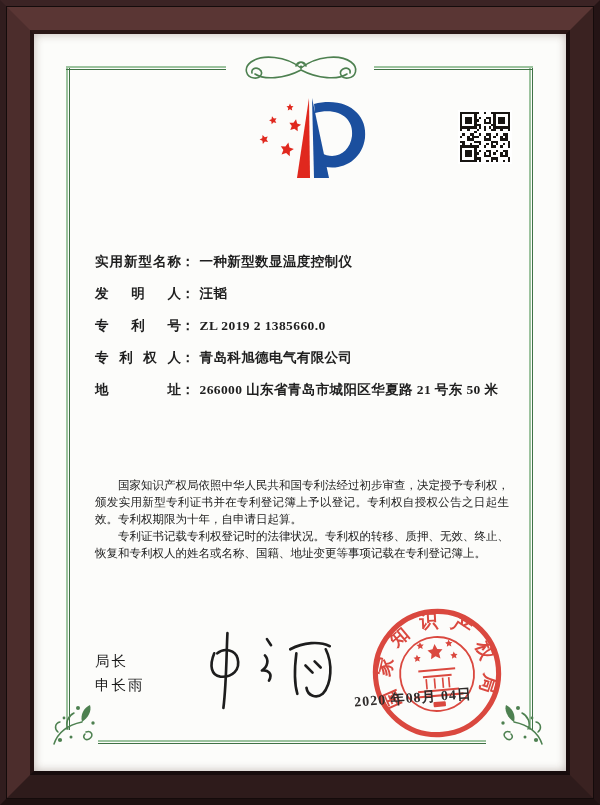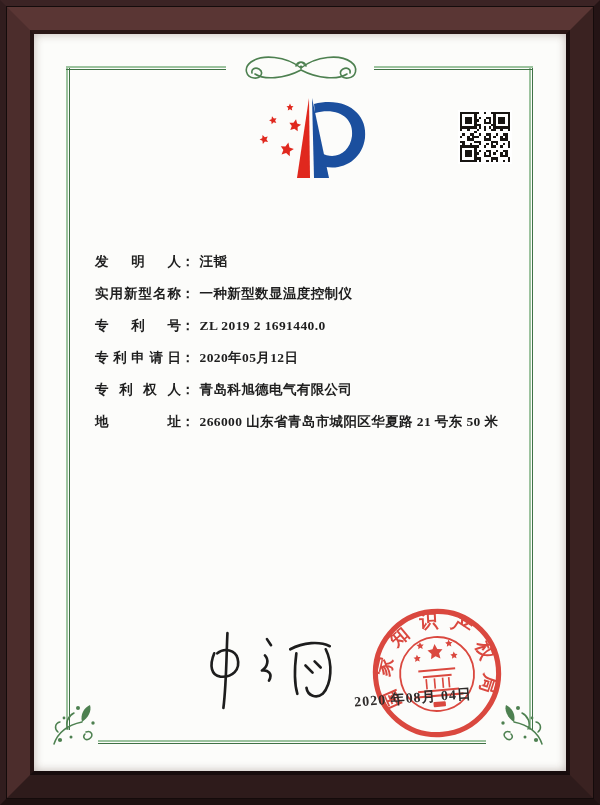--- a/index.html
+++ b/index.html
@@ -576,40 +576,45 @@
         <i style="grid-area:21/17;background:#fff"></i>
         <i style="grid-area:21/18;background:#fff"></i>
         <i style="grid-area:21/19"></i>
         <i style="grid-area:21/20;background:#fff"></i>
         <i style="grid-area:21/21"></i>
       </div>
 
 
     <div class="rows">
       <div class="row">
+        <span class="lbl">实用新型名称</span><span class="colon">：</span><span class="val">一种新型数显温度控制仪</span>
+      </div>
+      <div class="row">
         <span class="lbl">发明人</span><span class="colon">：</span><span class="val">汪韬</span>
       </div>
       <div class="row">
-        <span class="lbl">实用新型名称</span><span class="colon">：</span><span class="val">一种新型数显温度控制仪</span>
-      </div>
-      <div class="row">
-        <span class="lbl">专利号</span><span class="colon">：</span><span class="val">ZL 2019 2 1691440.0</span>
-      </div>
-      <div class="row">
-        <span class="lbl">专利申请日</span><span class="colon">：</span><span class="val">2020年05月12日</span>
+        <span class="lbl">专利号</span><span class="colon">：</span><span class="val">ZL 2019 2 1385660.0</span>
       </div>
       <div class="row">
         <span class="lbl">专利权人</span><span class="colon">：</span><span class="val">青岛科旭德电气有限公司</span>
       </div>
       <div class="row">
         <span class="lbl">地址</span><span class="colon">：</span><span class="val">266000 山东省青岛市城阳区华夏路 21 号东 50 米</span>
       </div>
     </div>
 
-
+    <div class="paras">
+      <p>国家知识产权局依照中华人民共和国专利法经过初步审查，决定授予专利权，颁发实用新型专利证书并在专利登记簿上予以登记。专利权自授权公告之日起生效。专利权期限为十年，自申请日起算。</p>
+      <p>专利证书记载专利权登记时的法律状况。专利权的转移、质押、无效、终止、恢复和专利权人的姓名或名称、国籍、地址变更等事项记载在专利登记簿上。</p>
+    </div>
+
+    <div class="director">
+      <div>局长</div>
+      <div>申长雨</div>
+    </div>
 
     <svg class="signature" viewBox="0 0 150 85">
       <g stroke="#1d1d1d" fill="none" stroke-width="2.6" stroke-linecap="round" stroke-linejoin="round">
         <path d="M20,28 C15,40 17,50 26,51 C38,52 46,44 43,33 C41,25 30,22 23,28"></path>
         <path d="M33,8 C32,28 32,58 29,82"></path>
         <path d="M70,30 C74,34 73,41 67,45 C73,44 78,48 74,55"></path>
         <path d="M72,14 l4,6"></path>
         <path d="M95,24 C108,17 124,16 134,21"></path>
         <path d="M101,28 C99,44 99,58 102,68"></path>
         <path d="M130,24 C137,38 136,58 127,68 C121,73 112,70 111,62"></path>

